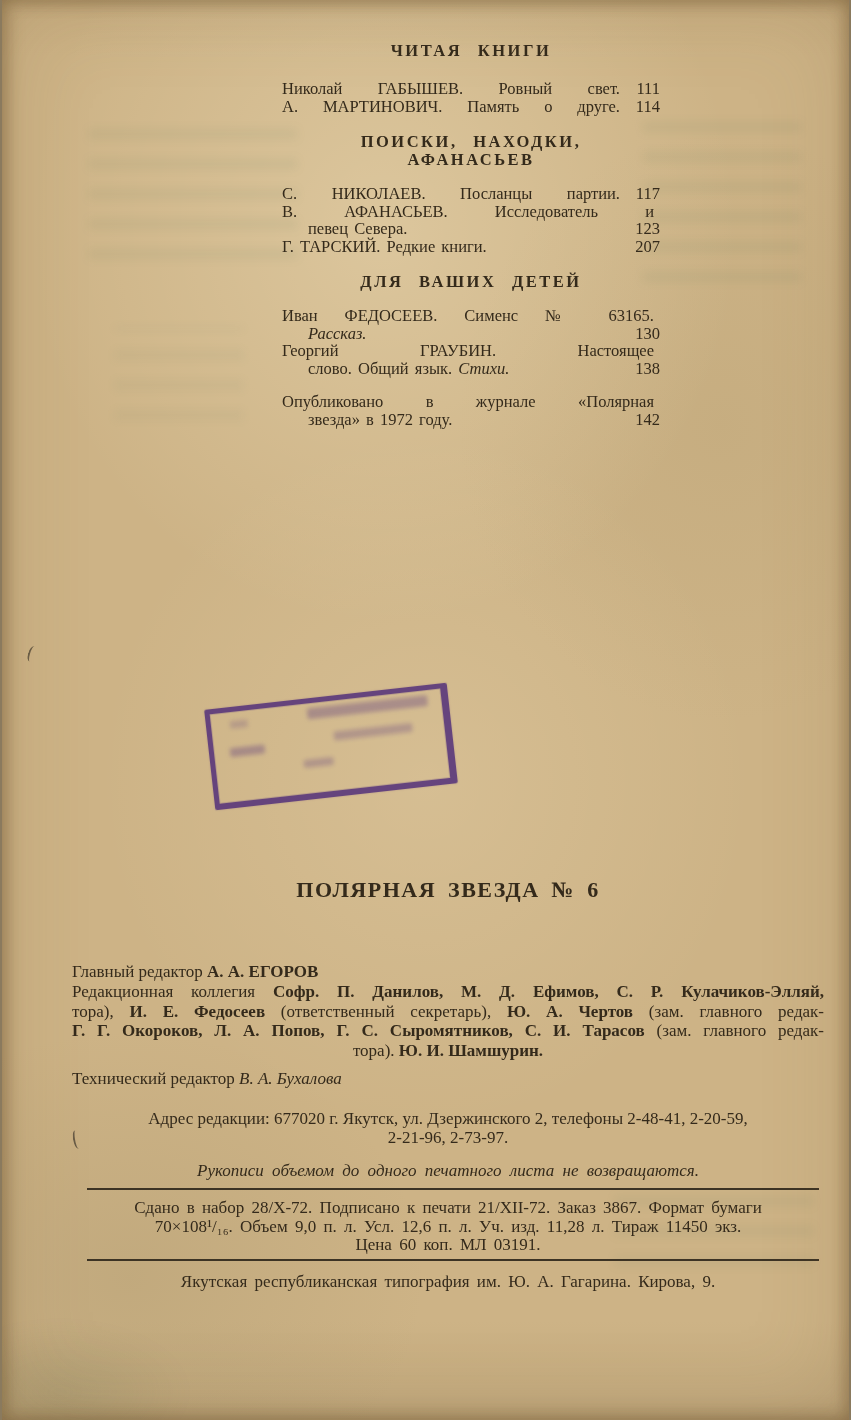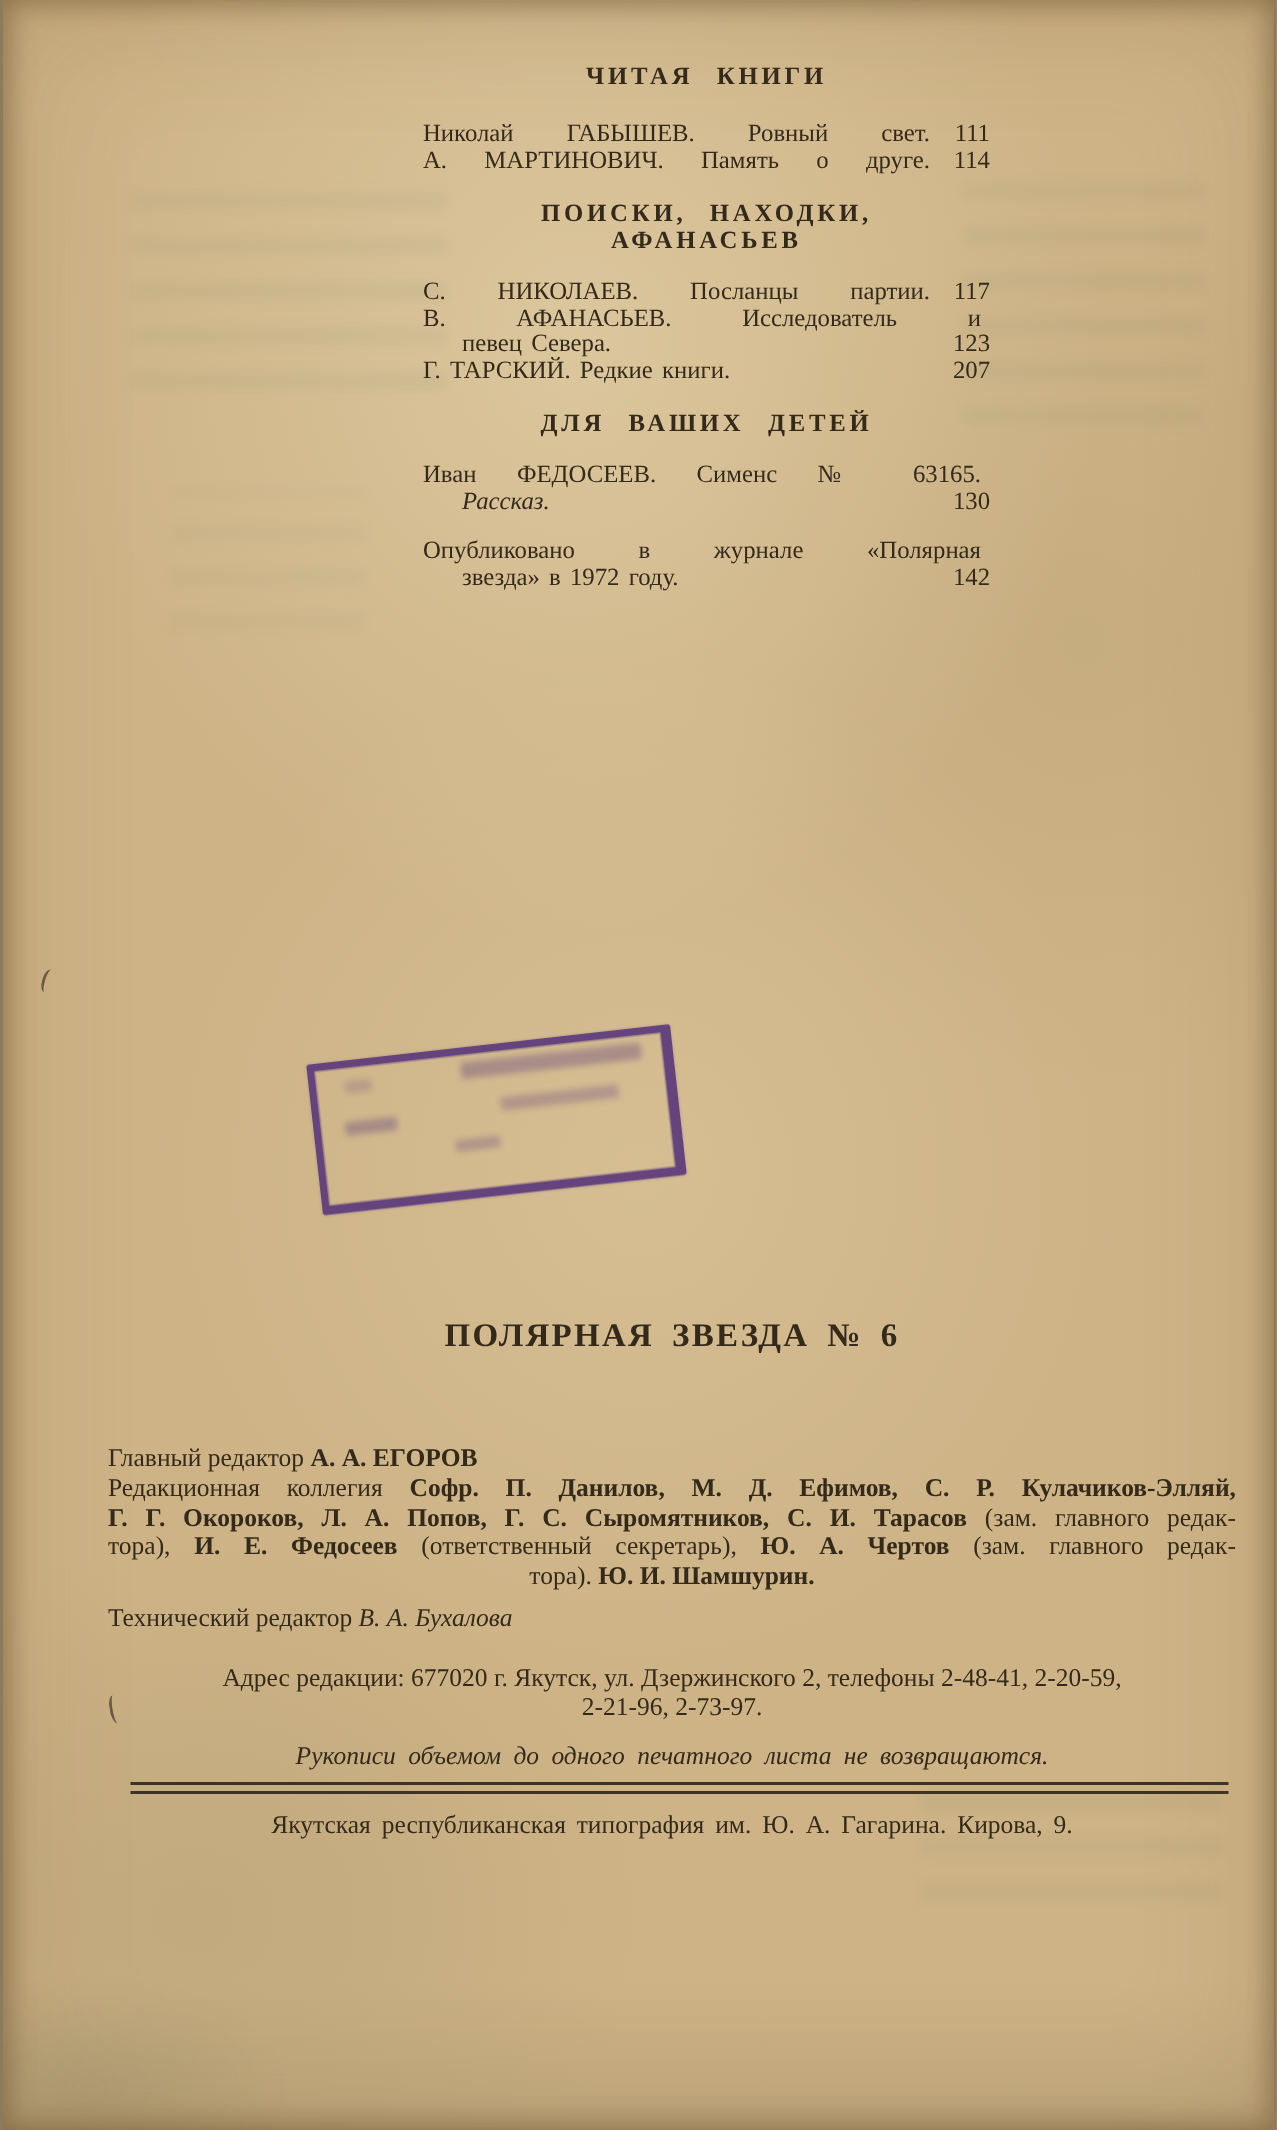--- a/index.html
+++ b/index.html
@@ -150,20 +150,29 @@
         </div>
         <div class="toc-entry">
           <div class="toc-line stretch">
             <span class="toc-text"><span>Иван ФЕДОСЕЕВ. Сименс № 63165.</span></span>
           </div>
           <div class="toc-line indent">
             <span class="toc-text"><span class="i">Рассказ.</span></span>
             <span class="toc-page">130</span>
           </div>
         </div>
+        <div class="toc-entry">
+          <div class="toc-line stretch">
+            <span class="toc-text"><span>Георгий ГРАУБИН. Настоящее</span></span>
+          </div>
+          <div class="toc-line indent">
+            <span class="toc-text"><span>слово. Общий язык. </span><span class="i">Стихи.</span></span>
+            <span class="toc-page">138</span>
+          </div>
+        </div>
       </div>
     <div class="pub-note">
         <div class="toc-line stretch">
           <span class="toc-text"><span>Опубликовано в журнале «Полярная</span></span>
         </div>
         <div class="toc-line indent">
           <span class="toc-text"><span>звезда» в 1972 году.</span></span>
           <span class="toc-page">142</span>
         </div>
       </div>
@@ -179,36 +188,41 @@
 
   <div class="colophon">
     <div class="journal-title">ПОЛЯРНАЯ ЗВЕЗДА № 6</div>
 
     <div class="chief">
       <span>Главный редактор </span><span class="b">А. А. ЕГОРОВ</span>
     </div>
 
     <div class="board">
         <div class="board-line stretch"><span>Редакционная коллегия </span><span class="b">Софр. П. Данилов, М. Д. Ефимов, С. Р. Кулачиков-Элляй,</span></div>
+        <div class="board-line stretch"><span>тора), </span><span class="b">И. Е. Федосеев</span><span> (ответственный секретарь), </span><span class="b">Ю. А. Чертов</span><span> (зам. главного редак-</span></div>
         <div class="board-line stretch"><span class="b">Г. Г. Окороков, Л. А. Попов, Г. С. Сыромятников, С. И. Тарасов</span><span> (зам. главного редак-</span></div>
-        <div class="board-line stretch"><span>тора), </span><span class="b">И. Е. Федосеев</span><span> (ответственный секретарь), </span><span class="b">Ю. А. Чертов</span><span> (зам. главного редак-</span></div>
         <div class="board-line center"><span>тора). </span><span class="b">Ю. И. Шамшурин.</span></div>
       </div>
 
     <div class="tech">
       <span>Технический редактор </span><span class="i">В. А. Бухалова</span>
     </div>
 
     <div class="address">
         <div>Адрес редакции: 677020 г. Якутск, ул. Дзержинского 2, телефоны 2-48-41, 2-20-59,</div>
         <div>2-21-96, 2-73-97.</div>
       </div>
 
     <div class="manuscripts">Рукописи объемом до одного печатного листа не возвращаются.</div>
 
     <hr class="rule">
 
+    <div class="print-info">
+        <div>Сдано в набор 28/X-72. Подписано к печати 21/XII-72. Заказ 3867. Формат бумаги</div>
+        <div>70×108¹/₁₆. Объем 9,0 п. л. Усл. 12,6 п. л. Уч. изд. 11,28 л. Тираж 11450 экз.</div>
+        <div>Цена 60 коп. МЛ 03191.</div>
+      </div>
 
     <hr class="rule rule2">
 
     <div class="printer">Якутская республиканская типография им. Ю. А. Гагарина. Кирова, 9.</div>
   </div>
 </div>
 
 </body></html>

